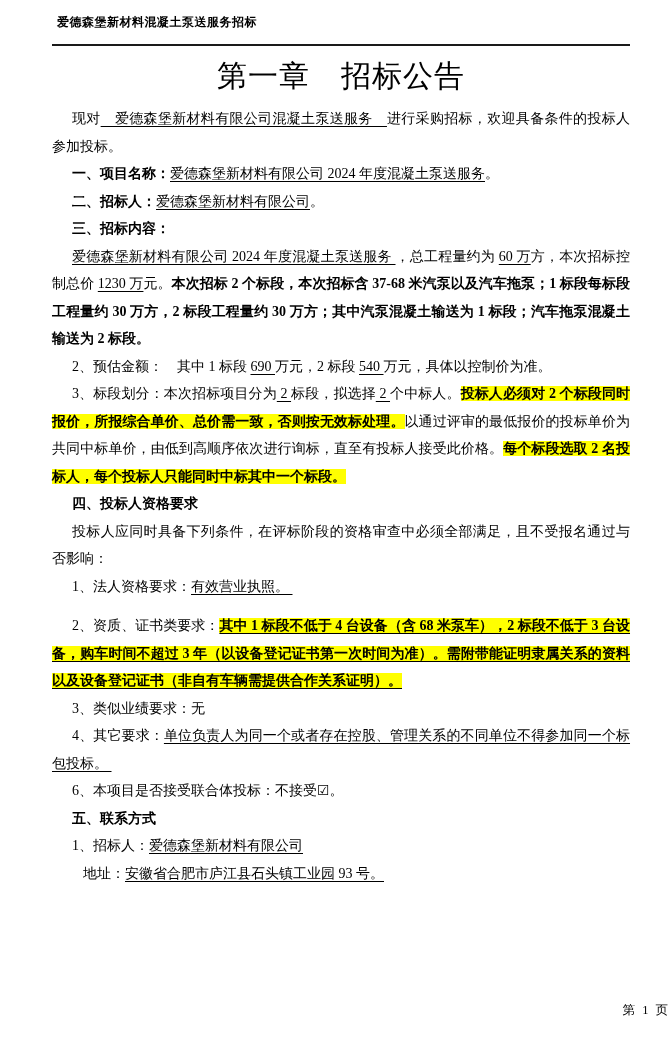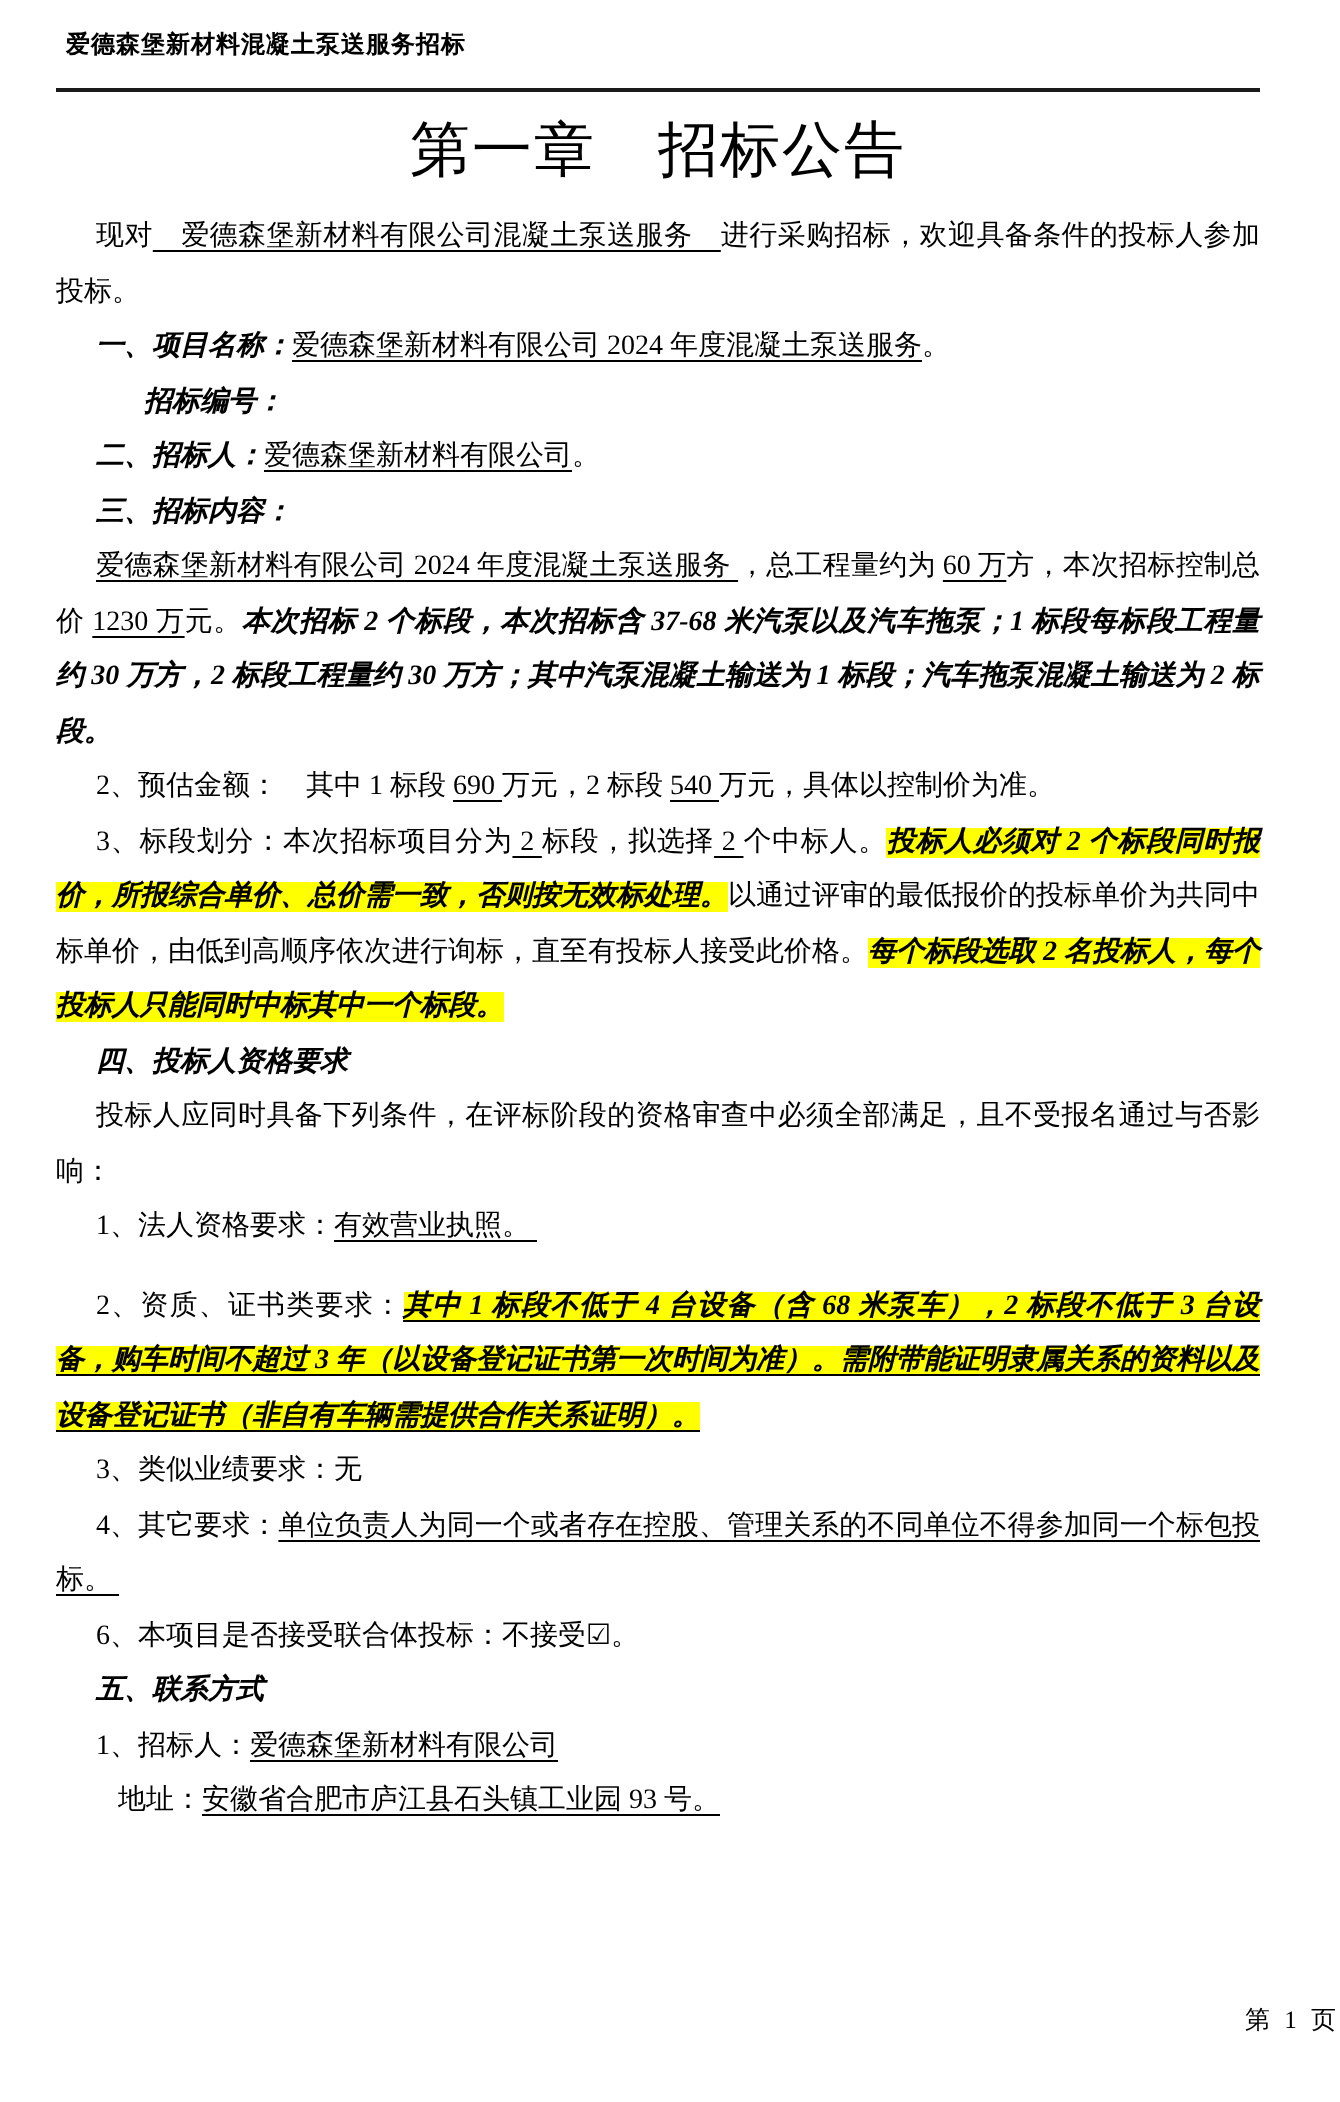--- a/index.html
+++ b/index.html
@@ -9,20 +9,21 @@
     width: 670px; height: 1051px;
     background: #ffffff;
     color: var(--ink);
     font-family: "Liberation Serif", "DejaVu Serif", "DejaVu Sans", serif;
     position: relative;
     overflow: hidden;
   }
   .page {
     position: absolute; inset: 0;
     padding: 14px 40px 0 28px;
+    margin-left: 24px;
   }
   .doc-header {
     font-size: 12px;
     font-weight: bold;
     letter-spacing: 0.5px;
     padding-left: 5px;
     line-height: 16px;
   }
   .header-rule {
     border: none;
@@ -40,21 +41,21 @@
   .doc-body {
     font-size: 14px;
     line-height: 27.5px;
     text-align: justify;
   }
   p.para { margin: 0; }
   p.indent-1 { text-indent: 20px; }
   p.indent-2 { text-indent: 44px; }
   p.indent-3 { text-indent: 31px; }
   p[data-name="para-cert-requirements"] { margin-top: 12px; }
-  .run.bold { font-weight: bold; font-style: italic; }
+  .run.bold { font-weight: bold; }
   .run.underline {
     text-decoration: underline;
     text-decoration-thickness: 1px;
     text-underline-offset: 3px;
   }
   .run.highlight { background-color: var(--hl); }
   .doc-footer {
     position: absolute;
     left: 0; right: 0;
     top: 1002px;
@@ -68,21 +69,20 @@
 
 <div class="page" data-name="document-page">
   <div class="doc-header" data-name="document-header">
     <span data-name="header-doc-title">爱德森堡新材料混凝土泵送服务招标</span>
   </div>
   <hr class="header-rule" data-name="header-divider">
   <div class="doc-title" data-name="chapter-title">第一章　招标公告</div>
   <div id="doc-body" class="doc-body" data-name="document-body">
       <p class="para indent-1" data-name="para-intro"><span class="run" data-name="text-run">现对</span><span class="run underline" data-name="text-run">　爱德森堡新材料有限公司混凝土泵送服务　</span><span class="run" data-name="text-run">进行采购招标，欢迎具备条件的投标人参加投标。</span></p>
       <p class="para indent-1" data-name="para-project-name"><span class="run bold" data-name="text-run">一、项目名称：</span><span class="run underline" data-name="text-run">爱德森堡新材料有限公司 2024 年度混凝土泵送服务</span><span class="run" data-name="text-run">。</span></p>
-      <p class="para indent-2" data-name="para-tender-number"><span class="run bold" data-name="text-run">招标编号：</span></p>
       <p class="para indent-1" data-name="para-tenderer"><span class="run bold" data-name="text-run">二、招标人：</span><span class="run underline" data-name="text-run">爱德森堡新材料有限公司</span><span class="run" data-name="text-run">。</span></p>
       <p class="para indent-1" data-name="para-tender-content-heading"><span class="run bold" data-name="text-run">三、招标内容：</span></p>
       <p class="para indent-1" data-name="para-project-scale"><span class="run underline" data-name="text-run">爱德森堡新材料有限公司 2024 年度混凝土泵送服务&nbsp;</span><span class="run" data-name="text-run">，总工程量约为 </span><span class="run underline" data-name="text-run">60 万</span><span class="run" data-name="text-run">方，本次招标控制总价 </span><span class="run underline" data-name="text-run">1230 万</span><span class="run" data-name="text-run">元。</span><span class="run bold" data-name="text-run">本次招标 2 个标段，本次招标含 37-68 米汽泵以及汽车拖泵；1 标段每标段工程量约 30 万方，2 标段工程量约 30 万方；其中汽泵混凝土输送为 1 标段；汽车拖泵混凝土输送为 2 标段。</span></p>
       <p class="para indent-1" data-name="para-estimated-amount"><span class="run" data-name="text-run">2、预估金额：　其中 1 标段 </span><span class="run underline" data-name="text-run">690&nbsp;</span><span class="run" data-name="text-run">万元，2 标段 </span><span class="run underline" data-name="text-run">540&nbsp;</span><span class="run" data-name="text-run">万元，具体以控制价为准。</span></p>
       <p class="para indent-1" data-name="para-section-division"><span class="run" data-name="text-run">3、标段划分：本次招标项目分为</span><span class="run underline" data-name="text-run">&nbsp;2&nbsp;</span><span class="run" data-name="text-run">标段，拟选择</span><span class="run underline" data-name="text-run">&nbsp;2&nbsp;</span><span class="run" data-name="text-run">个中标人。</span><span class="run bold highlight" data-name="highlighted-text-run">投标人必须对 2 个标段同时报价，所报综合单价、总价需一致，否则按无效标处理。</span><span class="run" data-name="text-run">以通过评审的最低报价的投标单价为共同中标单价，由低到高顺序依次进行询标，直至有投标人接受此价格。</span><span class="run bold highlight" data-name="highlighted-text-run">每个标段选取 2 名投标人，每个投标人只能同时中标其中一个标段。</span></p>
       <p class="para indent-1" data-name="para-qualification-heading"><span class="run bold" data-name="text-run">四、投标人资格要求</span></p>
       <p class="para indent-1" data-name="para-qualification-intro"><span class="run" data-name="text-run">投标人应同时具备下列条件，在评标阶段的资格审查中必须全部满足，且不受报名通过与否影响：</span></p>
       <p class="para indent-1" data-name="para-legal-qualification"><span class="run" data-name="text-run">1、法人资格要求：</span><span class="run underline" data-name="text-run">有效营业执照。&nbsp;</span></p>
       <p class="para indent-1" data-name="para-cert-requirements"><span class="run" data-name="text-run">2、资质、证书类要求：</span><span class="run bold underline highlight" data-name="highlighted-text-run">其中 1 标段不低于 4 台设备（含 68 米泵车），2 标段不低于 3 台设备，购车时间不超过 3 年（以设备登记证书第一次时间为准）。需附带能证明隶属关系的资料以及设备登记证书（非自有车辆需提供合作关系证明）。</span></p>
       <p class="para indent-1" data-name="para-performance-requirement"><span class="run" data-name="text-run">3、类似业绩要求：无</span></p>

